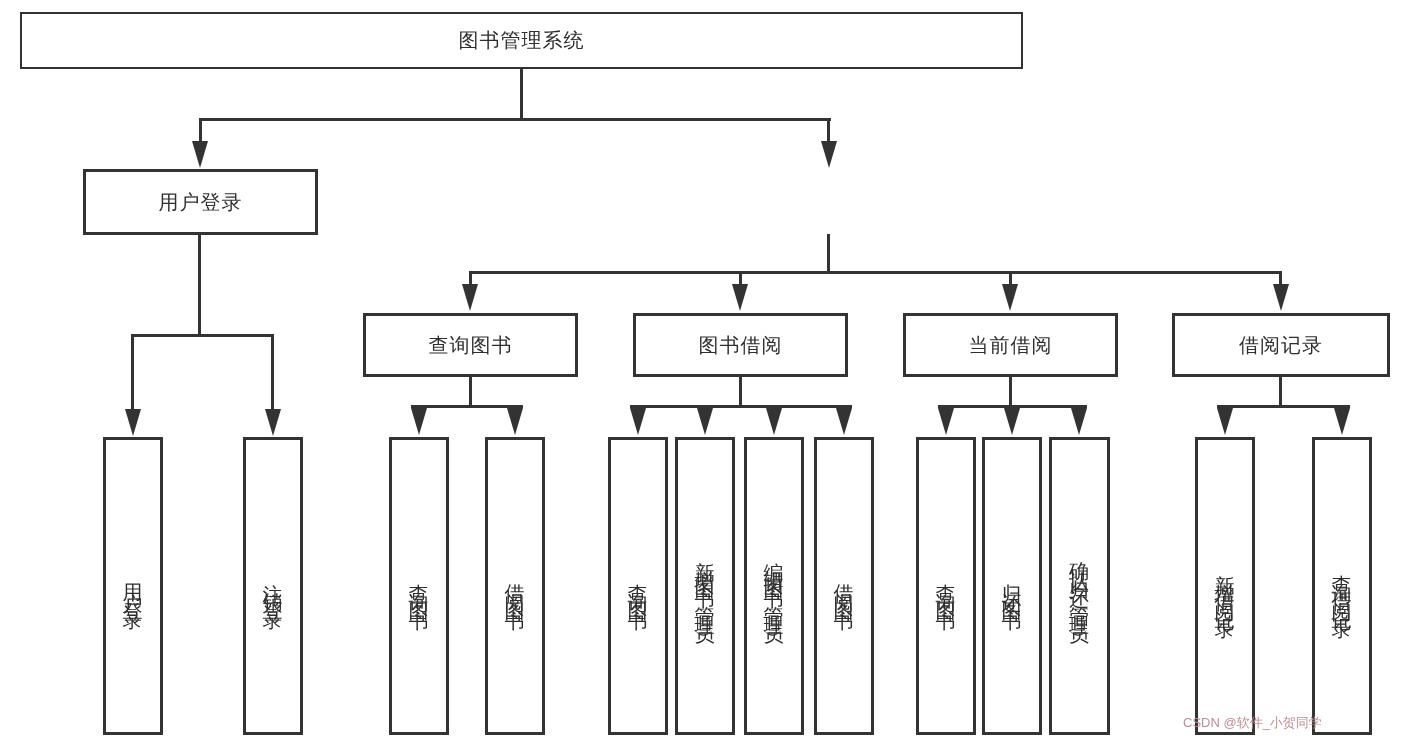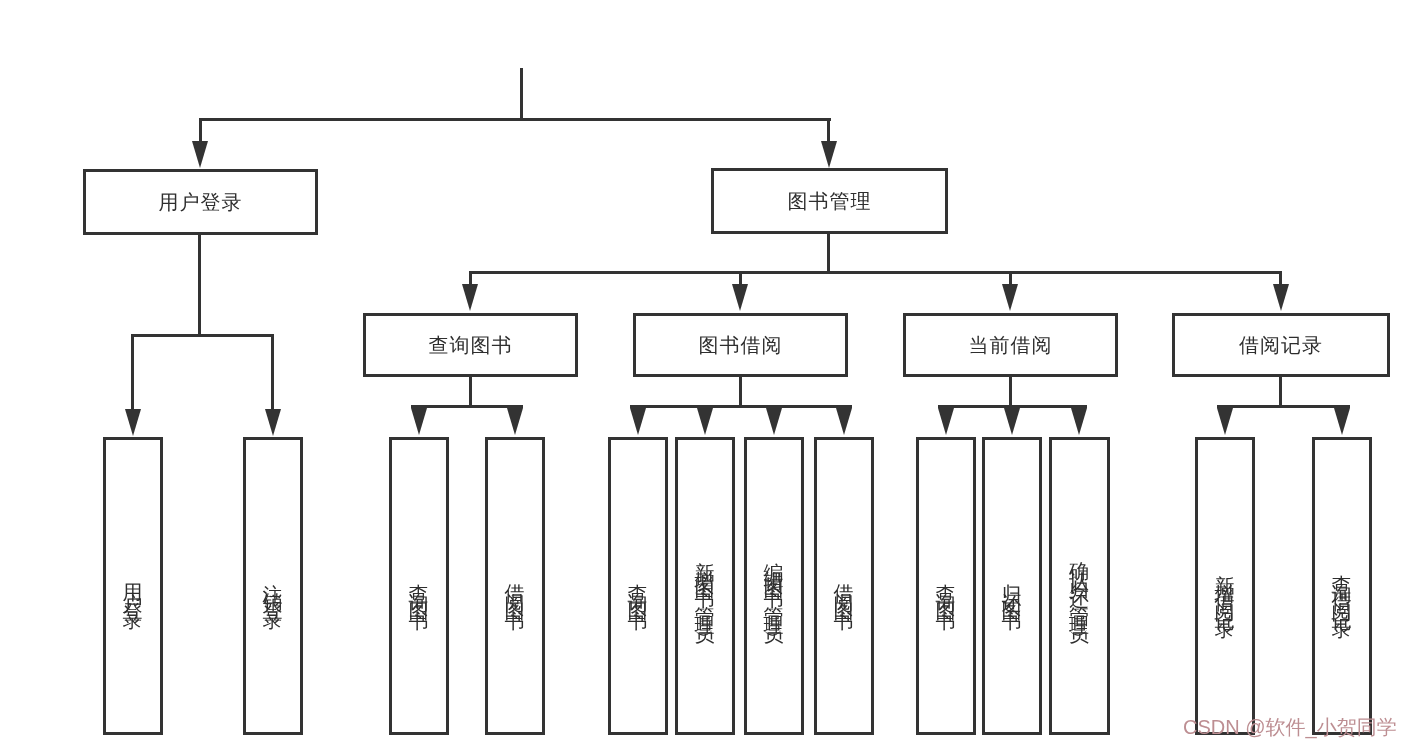--- a/index.html
+++ b/index.html
@@ -64,43 +64,43 @@
     border-left: 8px solid transparent;
     border-right: 8px solid transparent;
     border-top: 27px solid var(--line);
   }
 
   
   .watermark {
     position: absolute;
     left: 1183px;
     top: 714px;
-    font-size: 20px;
+    font-size: 13px;
     color: var(--watermark);
     white-space: nowrap;
   }
 </style>
 </head>
 <body>
 
 <div class="canvas">
 
+  <div class="node root" style="left:20px; top:12px; width:1003px; height:57px;">
+    <span>图书管理系统</span>
+  </div>
 
   <div class="vl" style="left:520px; top:68px; height:51px;"></div>
   <div class="hl" style="left:199px; top:118px; width:632px;"></div>
   <div class="vl" style="left:199px; top:118px; height:26px;"></div>
   <div class="tri" style="left:192px; top:141px;"></div>
   <div class="vl" style="left:827px; top:118px; height:26px;"></div>
   <div class="tri" style="left:821px; top:141px;"></div>
 
   <div class="node" style="left:83px; top:169px; width:235px; height:66px;">
     <span>用户登录</span>
-  </div>
-  <div class="node" style="left:711px; top:168px; width:237px; height:66px;">
-    <span>图书管理</span>
   </div>
 
   <div class="vl" style="left:198px; top:235px; height:101px;"></div>
   <div class="hl" style="left:131px; top:334px; width:143px;"></div>
   <div class="vl" style="left:131px; top:334px; height:77px;"></div>
   <div class="tri" style="left:125px; top:409px;"></div>
   <div class="vl" style="left:271px; top:334px; height:77px;"></div>
   <div class="tri" style="left:265px; top:409px;"></div>
 
   <div class="vl" style="left:827px; top:234px; height:39px;"></div>

